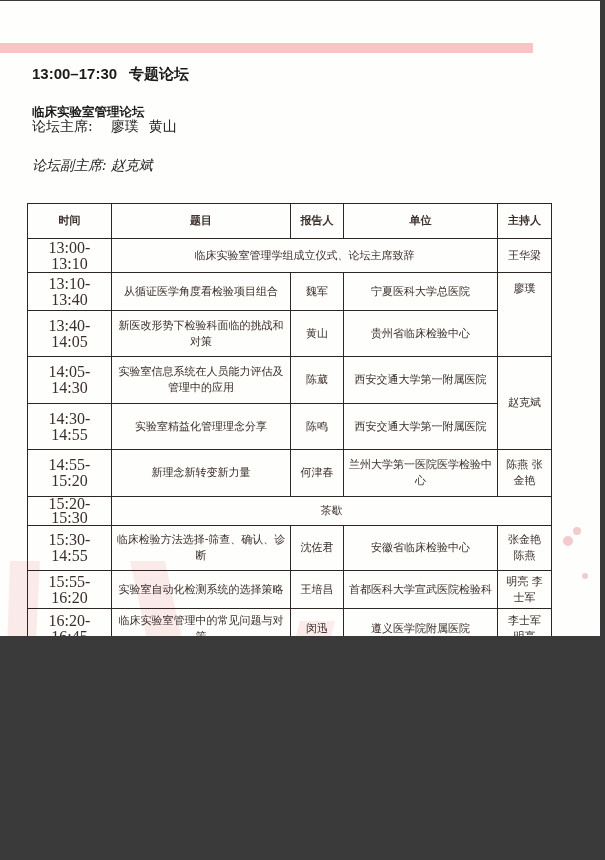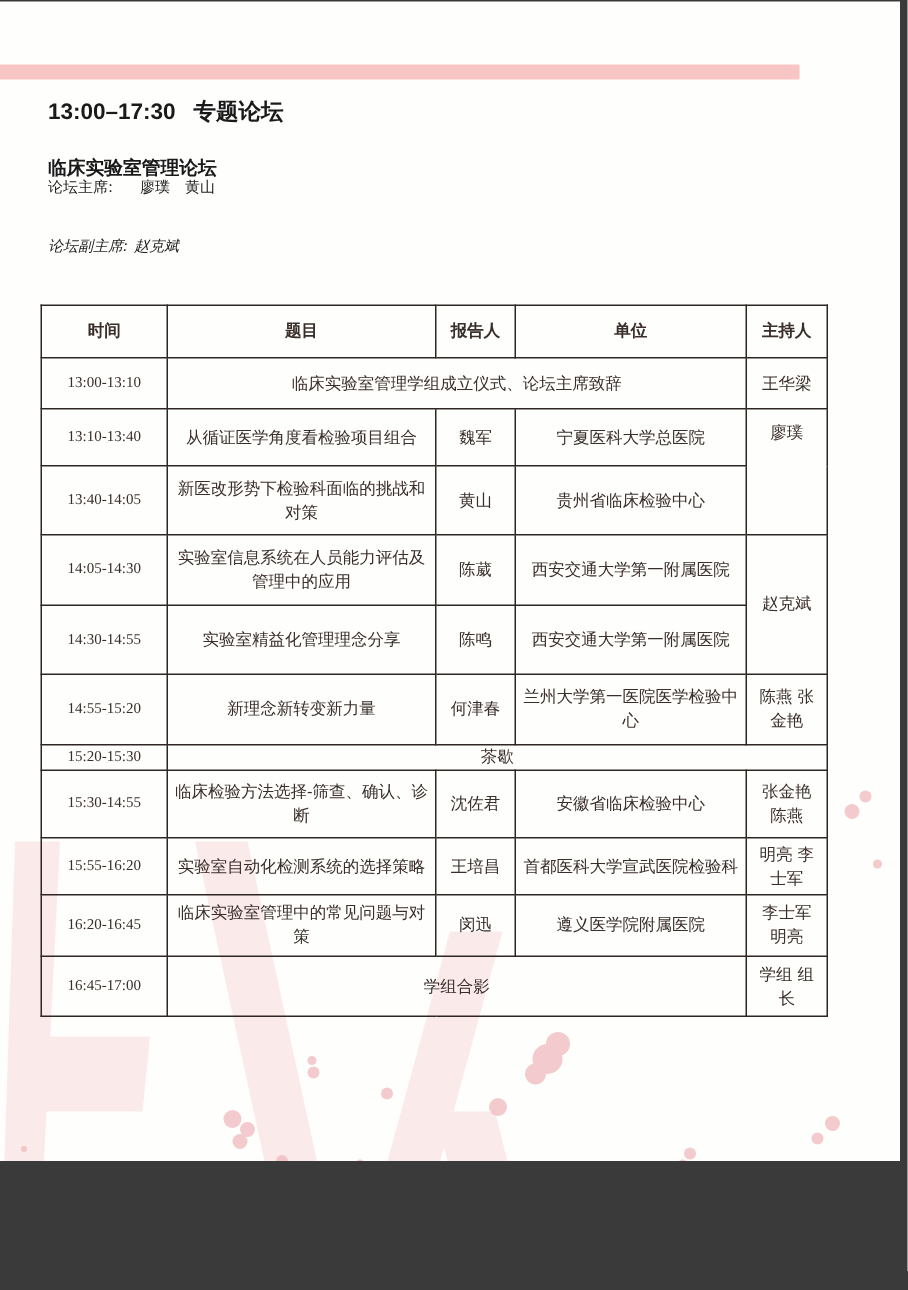--- a/index.html
+++ b/index.html
@@ -1,30 +1,30 @@
 <!DOCTYPE html>
 <html><head>
 <meta charset="utf-8">
 <style>
   html, body { margin:0; padding:0; }
   body { width:605px; height:860px; background:#3a3a3a; position:relative; overflow:hidden; font-family:"DejaVu Sans", sans-serif; }
-  .page { position:absolute; left:0; top:1px; width:600px; height:773px; background:#fefefd; overflow:hidden; }
+  .page { position:absolute; left:0; top:1px; width:600px; height:635px; background:#fefefd; overflow:hidden; }
   .pink-bar { position:absolute; left:0; top:42px; width:533px; height:10px; background:#f7c6c4; }
   .bg-deco { position:absolute; left:0; top:0; width:600px; height:859px; pointer-events:none; }
   .title { position:absolute; left:32px; top:64px; font-size:15px; font-weight:bold; color:#1a1a1a; font-family:"Liberation Sans", sans-serif; }
   .title .t2 { margin-left:12px; }
   .subtitle { position:absolute; left:32px; top:91px; font-size:12.5px; font-weight:bold; color:#1a1a1a;margin-top:12px; }
-  .info { position:absolute; left:32px; font-size:10px; color:#222; }
+  .info { position:absolute; left:32px; font-size:14px; color:#222; }
   .info .v { margin-left:4px; }
   .info .chair-v { margin-left:18px; }
   .info .chair-v2 { margin-left:10px; }
   table.sched { position:absolute; left:27px; top:202px; border-collapse:collapse; font-family:"DejaVu Serif", serif; font-size:11px; color:#3a2e2a; table-layout:fixed; }
   table.sched td, table.sched th { border:1.3px solid #2e2623; text-align:center; vertical-align:middle; padding:0 3px; line-height:16px; font-weight:normal; }
   table.sched th { font-weight:bold; height:34px; }
-  .time { font-weight:bold; font-family:"Liberation Serif", serif; font-size:10px; }
+  .time { font-weight:bold; font-family:"Liberation Serif", serif; font-size:16px; }
 </style>
 </head>
 <body>
 
 <div class="page">
   <svg class="bg-deco" viewBox="0 0 600 859">
     <g fill="#f7dcdc" opacity="0.55">
       <polygon points="10,560 40,560 25,860 0,860"></polygon>
       <polygon points="30,690 100,690 95,740 25,740"></polygon>
       <polygon points="20,790 90,790 85,850 15,850"></polygon>

